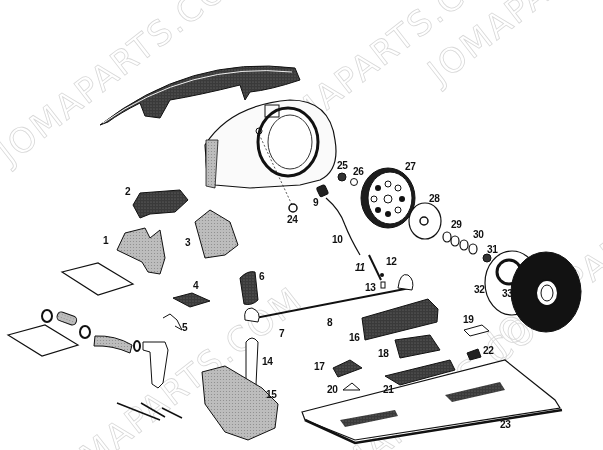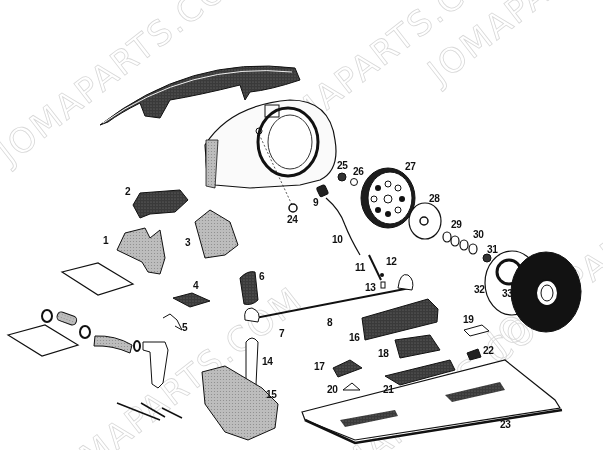--- a/index.html
+++ b/index.html
@@ -157,21 +157,21 @@
       <div class="callout" style="left: 103px; top: 235px;">1</div>
       <div class="callout" style="left: 125px; top: 186px;">2</div>
       <div class="callout" style="left: 185px; top: 237px;">3</div>
       <div class="callout" style="left: 193px; top: 280px;">4</div>
       <div class="callout" style="left: 182px; top: 322px;">5</div>
       <div class="callout" style="left: 259px; top: 271px;">6</div>
       <div class="callout" style="left: 279px; top: 328px;">7</div>
       <div class="callout" style="left: 327px; top: 317px;">8</div>
       <div class="callout" style="left: 313px; top: 197px;">9</div>
       <div class="callout" style="left: 332px; top: 234px;">10</div>
-      <div class="callout" style="left: 355px; top: 262px;">11</div>
+      <div class="callout" style="left: 355px; top: 262px; font-style: italic;">11</div>
       <div class="callout" style="left: 386px; top: 256px;">12</div>
       <div class="callout" style="left: 365px; top: 282px;">13</div>
       <div class="callout" style="left: 262px; top: 356px;">14</div>
       <div class="callout" style="left: 266px; top: 389px;">15</div>
       <div class="callout" style="left: 349px; top: 332px;">16</div>
       <div class="callout" style="left: 314px; top: 361px;">17</div>
       <div class="callout" style="left: 378px; top: 348px;">18</div>
       <div class="callout" style="left: 463px; top: 314px;">19</div>
       <div class="callout" style="left: 327px; top: 384px;">20</div>
       <div class="callout" style="left: 383px; top: 384px;">21</div>

